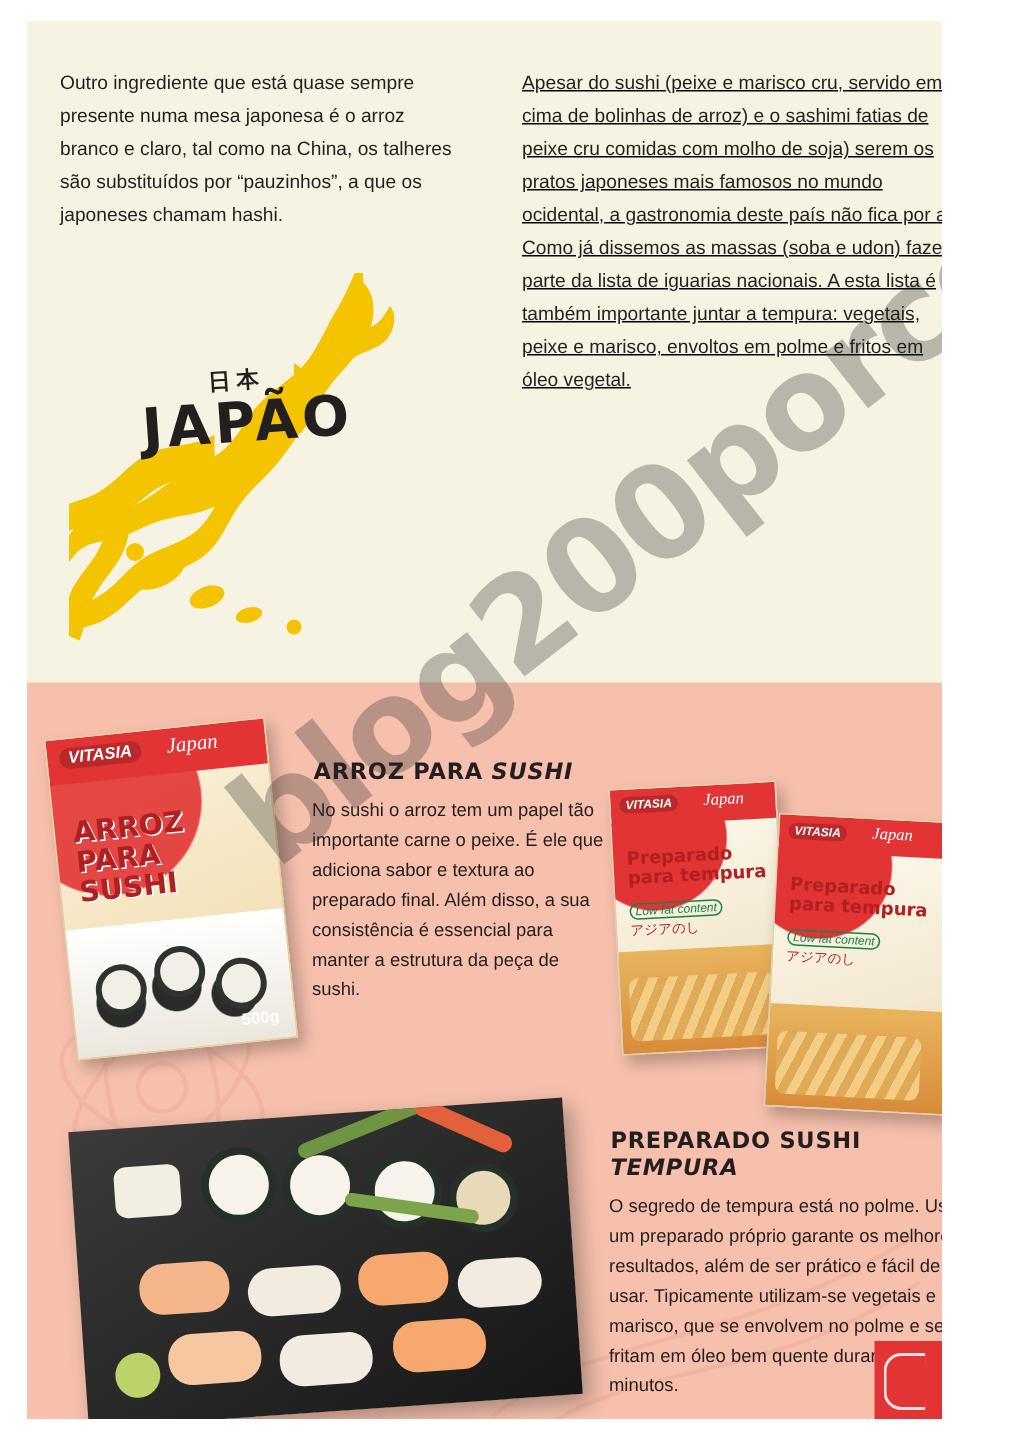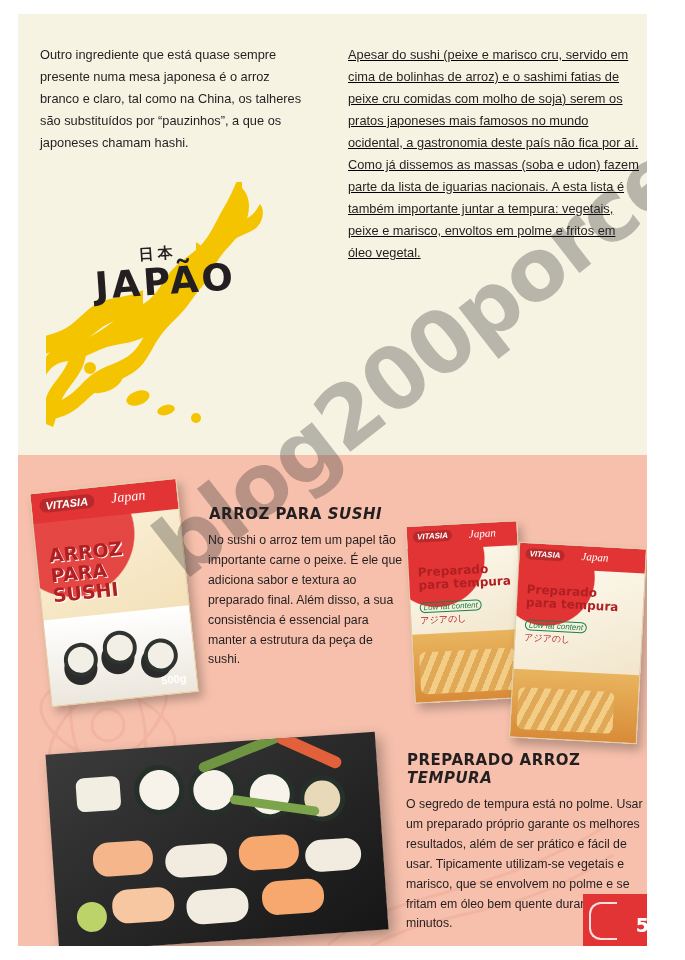--- a/index.html
+++ b/index.html
@@ -9,21 +9,20 @@
     font-family:"Liberation Sans", sans-serif;
     overflow:hidden;
     position:relative;
   }
   .page{
     position:absolute;
     left:18px;top:14px;
     width:610px;height:932px;
     background:#f7f3e3;
     overflow:hidden;
-    padding-left:19px;
   }
   
   .top-section{
     position:absolute;left:0;top:0;width:649px;height:441px;
     background:#f7f3e3;
   }
   .col-left{
     position:absolute;left:22px;top:30px;width:268px;
   }
   .col-right{
@@ -329,21 +328,21 @@
       <div class="sushi" style="left:228px;top:8px;width:70px;height:12px;background:#e2613b;border-radius:6px;transform:rotate(28deg);"></div>
       <div class="sushi" style="left:20px;top:150px;width:30px;height:30px;background:#bcd36a;"></div>
     </div>
 
     <div class="blk blk-rice">
       <h3><span>ARROZ PARA </span><em>SUSHI</em></h3>
       <p>No sushi o arroz tem um papel tão importante carne o peixe. É ele que adiciona sabor e textura ao preparado final. Além disso, a sua consistência é essencial para manter a estrutura da peça de sushi.</p>
     </div>
 
     <div class="blk blk-temp">
-      <h3><span>PREPARADO ARROZ </span><em>TEMPURA</em></h3>
+      <h3><span>PREPARADO SUSHI </span><em>TEMPURA</em></h3>
       <p>O segredo de tempura está no polme. Usar um preparado próprio garante os melhores resultados, além de ser prático e fácil de usar. Tipicamente utilizam-se vegetais e marisco, que se envolvem no polme e se fritam em óleo bem quente durante 2 ou 3 minutos.</p>
     </div>
 
     <div class="pagebadge">
       <div class="curl"></div>
       <div class="num">5</div>
     </div>
   </div>
 
   <div class="watermark">blog200porcento.com</div>

